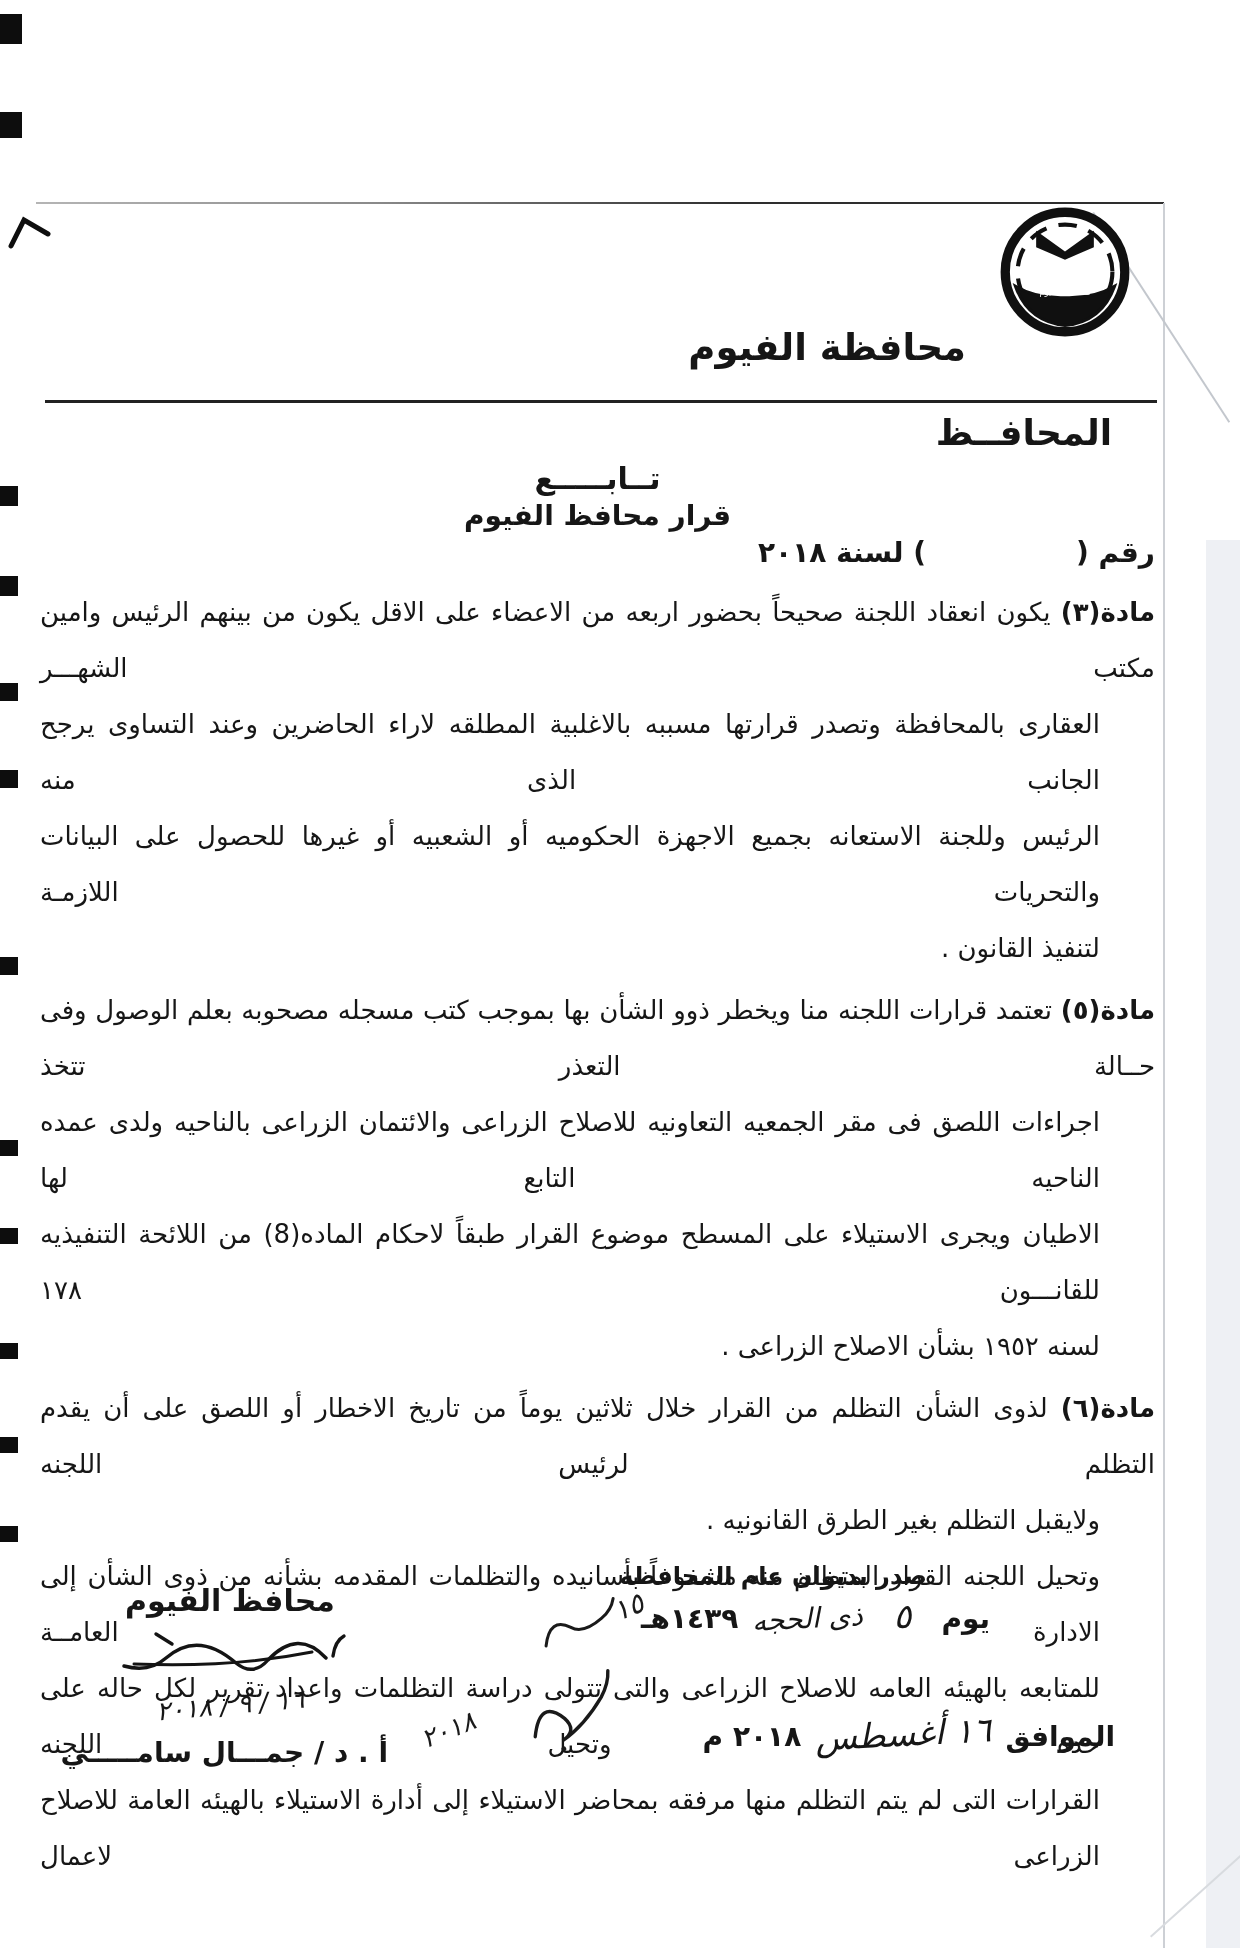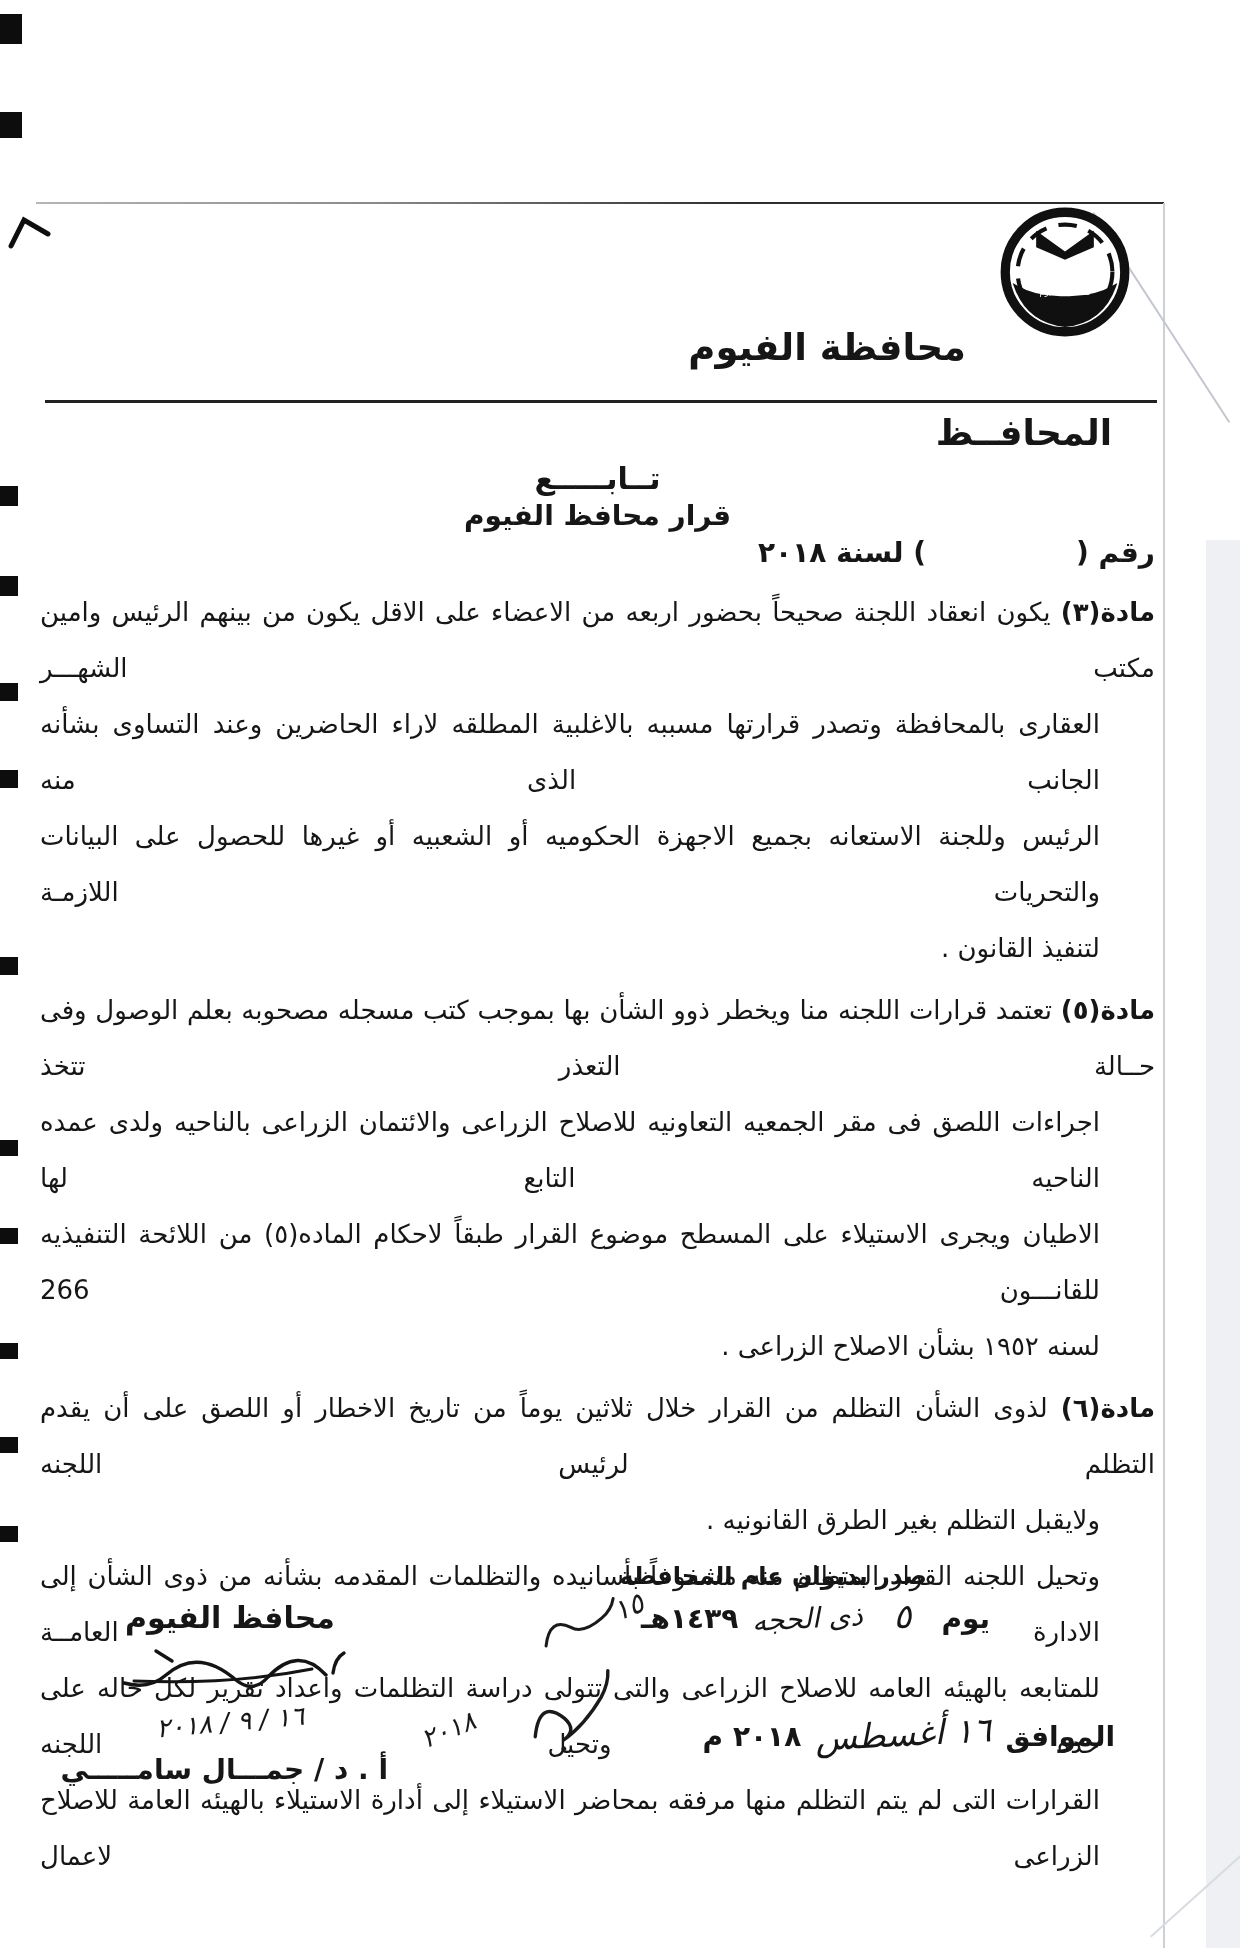--- a/index.html
+++ b/index.html
@@ -38,21 +38,21 @@
   .art-label{font-weight:bold;}
   
   .issued-at{position:absolute;right:313px;top:1562px;font-size:24px;font-weight:bold;}
   .hijri-line{position:absolute;right:250px;top:1596px;font-size:28px;font-weight:bold;white-space:nowrap;}
   .greg-line{position:absolute;right:125px;top:1714px;font-size:28px;font-weight:bold;white-space:nowrap;}
   .hand{font-style:italic;font-weight:normal;display:inline-block;transform:rotate(-3deg);}
   .hand-big{font-size:34px;}
   .hgap-s{display:inline-block;width:14px;}
   .hgap-m{display:inline-block;width:30px;}
   
-  .signer{position:absolute;left:72px;top:1583px;width:316px;text-align:center;margin-top:17px;}
+  .signer{position:absolute;left:72px;top:1583px;width:316px;text-align:center;}
   .signer-title{font-size:30px;font-weight:bold;}
   .signer-sig{display:block;margin:0 auto;}
   .signer-date{font-size:26px;font-style:italic;display:inline-block;transform:rotate(-5deg);margin-top:-6px;white-space:nowrap;}
   .signer-name{font-size:28px;font-weight:bold;margin-top:16px;white-space:nowrap;}
   
   .note{position:absolute;left:420px;top:1586px;width:330px;height:200px;}
 </style>
 </head>
 <body>
 
@@ -95,30 +95,30 @@
 
   <div class="doc-title">
     <div class="t1">تــابـــــع</div>
     <div class="t2">قرار محافظ الفيوم</div>
     <div class="t3"><span>رقم (</span><span class="num-gap"></span><span>) لسنة ٢٠١٨</span></div>
   </div>
 
   <div class="articles" id="articles">
       <div class="article">
         <div class="art-line"><span class="art-label">مادة(٣)</span>  يكون انعقاد اللجنة صحيحاً بحضور اربعه من الاعضاء على الاقل يكون من بينهم الرئيس وامين مكتب الشهـــر</div>
-        <div class="art-line cont">العقارى بالمحافظة وتصدر قرارتها مسببه بالاغلبية المطلقه لاراء الحاضرين وعند التساوى بشأنه الجانب الذى منه</div>
+        <div class="art-line cont">العقارى بالمحافظة وتصدر قرارتها مسببه بالاغلبية المطلقه لاراء الحاضرين وعند التساوى يرجح الجانب الذى منه</div>
         <div class="art-line cont">الرئيس وللجنة الاستعانه بجميع الاجهزة الحكوميه أو الشعبيه أو غيرها للحصول على البيانات والتحريات اللازمـة</div>
         <div class="art-line cont short">لتنفيذ القانون .</div>
       </div>
       <div class="article">
       </div>
       <div class="article">
         <div class="art-line"><span class="art-label">مادة(٥)</span>  تعتمد قرارات اللجنه منا ويخطر ذوو الشأن بها بموجب كتب مسجله مصحوبه بعلم الوصول وفى حــالة التعذر تتخذ</div>
         <div class="art-line cont">اجراءات اللصق فى مقر الجمعيه التعاونيه للاصلاح الزراعى والائتمان الزراعى بالناحيه ولدى عمده الناحيه التابع لها</div>
-        <div class="art-line cont">الاطيان ويجرى الاستيلاء على المسطح موضوع القرار طبقاً لاحكام الماده(٥) من اللائحة التنفيذيه للقانـــون 266</div>
+        <div class="art-line cont">الاطيان ويجرى الاستيلاء على المسطح موضوع القرار طبقاً لاحكام الماده(8) من اللائحة التنفيذيه للقانـــون ١٧٨</div>
         <div class="art-line cont short">لسنه ١٩٥٢ بشأن الاصلاح الزراعى .</div>
       </div>
       <div class="article">
         <div class="art-line"><span class="art-label">مادة(٦)</span>  لذوى الشأن التظلم من القرار خلال ثلاثين يوماً من تاريخ الاخطار أو اللصق على أن يقدم التظلم لرئيس اللجنه</div>
         <div class="art-line cont short">ولايقبل التظلم بغير الطرق القانونيه .</div>
         <div class="art-line cont">وتحيل اللجنه القرار المتظلم منه مشفوعاً بأسانيده والتظلمات المقدمه بشأنه من ذوى الشأن إلى الادارة العامــة</div>
         <div class="art-line cont">للمتابعه بالهيئه العامه للاصلاح الزراعى والتى تتولى دراسة التظلمات واعداد تقرير لكل حاله على حده وتحيل اللجنه</div>
         <div class="art-line cont">القرارات التى لم يتم التظلم منها مرفقه بمحاضر الاستيلاء إلى أدارة الاستيلاء بالهيئه العامة للاصلاح الزراعى لاعمال</div>
       </div>
     </div>

